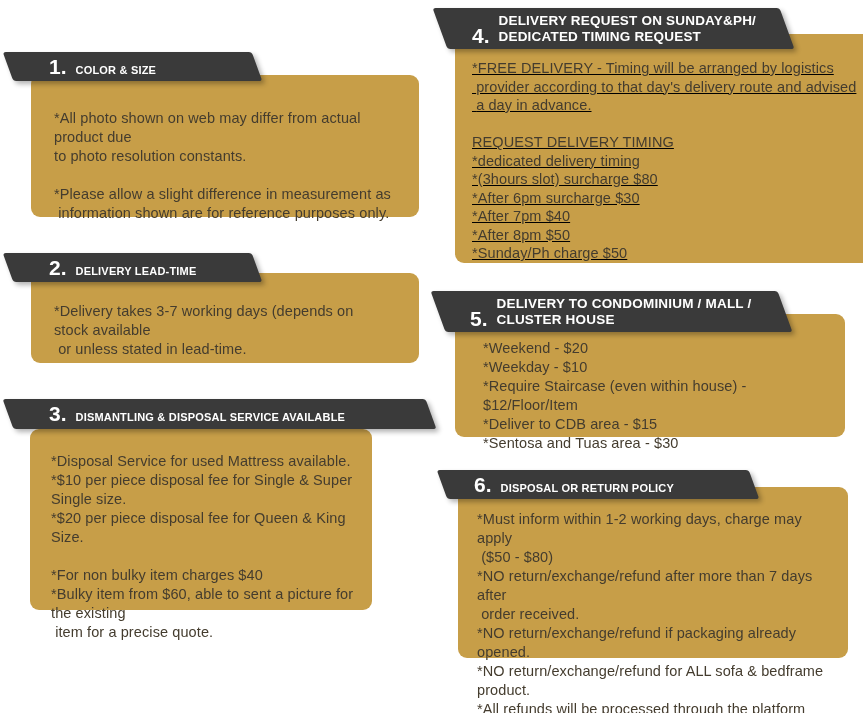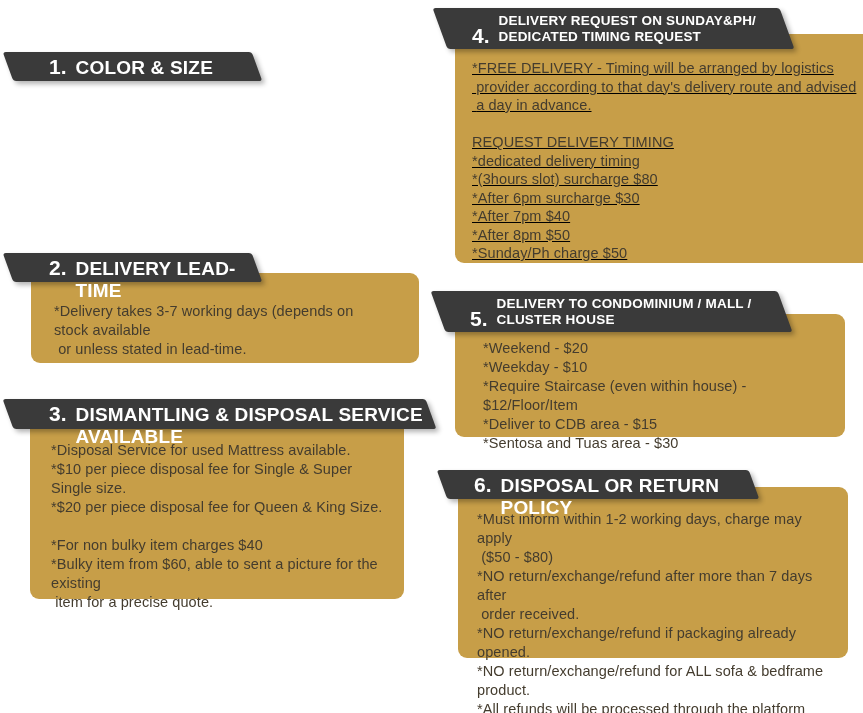--- a/index.html
+++ b/index.html
@@ -31,40 +31,40 @@
     border-radius:3px;
     box-shadow:2px 3px 5px rgba(0,0,0,0.30);
   }
   .banner-content{
     position:relative;height:100%;display:flex;
     align-items:baseline;gap:9px;
     color:var(--banner_text,#ffffff);font-weight:bold;
     padding-left:41px;padding-top:4px;box-sizing:border-box;
   }
   .num{font-size:21px;line-height:21px;}
-  .title{font-size:19px;white-space:pre-wrap;letter-spacing:0.2px;}
+  .title{font-size:11px;white-space:pre-wrap;letter-spacing:0.2px;}
 
   .banner-2line .banner-content{
     align-items:flex-end;padding:4px 0 4px 32px;
   }
   .banner-2line .num{line-height:19px;}
   .banner-2line .title{font-size:13.5px;line-height:16px;}
 
   
   #s1-banner{left:8px;top:52px;width:249px;height:29px;}
   #s2-banner{left:8px;top:253px;width:249px;height:29px;}
   #s3-banner{left:8px;top:399px;width:423px;height:30px;}
   #s4-banner{left:440px;top:8px;width:347px;height:41px;}
   #s5-banner{left:438px;top:291px;width:347px;height:41px;}
   #s6-banner{left:442px;top:470px;width:312px;height:29px;}
   #s6-banner .banner-content{padding-left:32px;}
 
   #s1-box{left:31px;top:75px;width:388px;height:142px;padding:34px 18px 0 23px;}
   #s2-box{left:31px;top:273px;width:388px;height:90px;padding:29px 32px 0 23px;}
-  #s3-box{left:30px;top:418px;width:374px;height:181px;padding:23px 12px 12px 21px;}
+  #s3-box{left:30px;top:429px;width:342px;height:181px;padding:23px 12px 12px 21px;}
   #s4-box{left:455px;top:34px;width:420px;height:229px;padding:25px 12px 0 17px;text-decoration:underline;}
   #s4-box .box-text{line-height:18.5px;}
   #s5-box{left:455px;top:314px;width:390px;height:123px;padding:25px 12px 0 28px;}
   #s6-box{left:458px;top:487px;width:390px;height:171px;padding:23px 10px 0 19px;}
 
   
   #footer{
     position:absolute;left:0;top:675px;width:863px;
     text-align:center;
     color:var(--footer_red,#e32227);
@@ -76,20 +76,27 @@
 <body style="background: rgb(255, 255, 255);">
 
 <div class="canvas">
 
   <div class="banner" id="s1-banner">
     <div class="banner-bg"></div>
     <div class="banner-content">
       <span class="num">1.</span>
       <span class="title">COLOR &amp; SIZE</span>
     </div>
+  </div>
+  <div class="box" id="s1-box">
+    <div class="box-text">*All photo shown on web may differ from actual product due
+to photo resolution constants.
+
+*Please allow a slight difference in measurement as
+ information shown are for reference purposes only.</div>
   </div>
 
   <div class="banner" id="s2-banner">
     <div class="banner-bg"></div>
     <div class="banner-content">
       <span class="num">2.</span>
       <span class="title">DELIVERY LEAD-TIME</span>
     </div>
   </div>
   <div class="box" id="s2-box">

